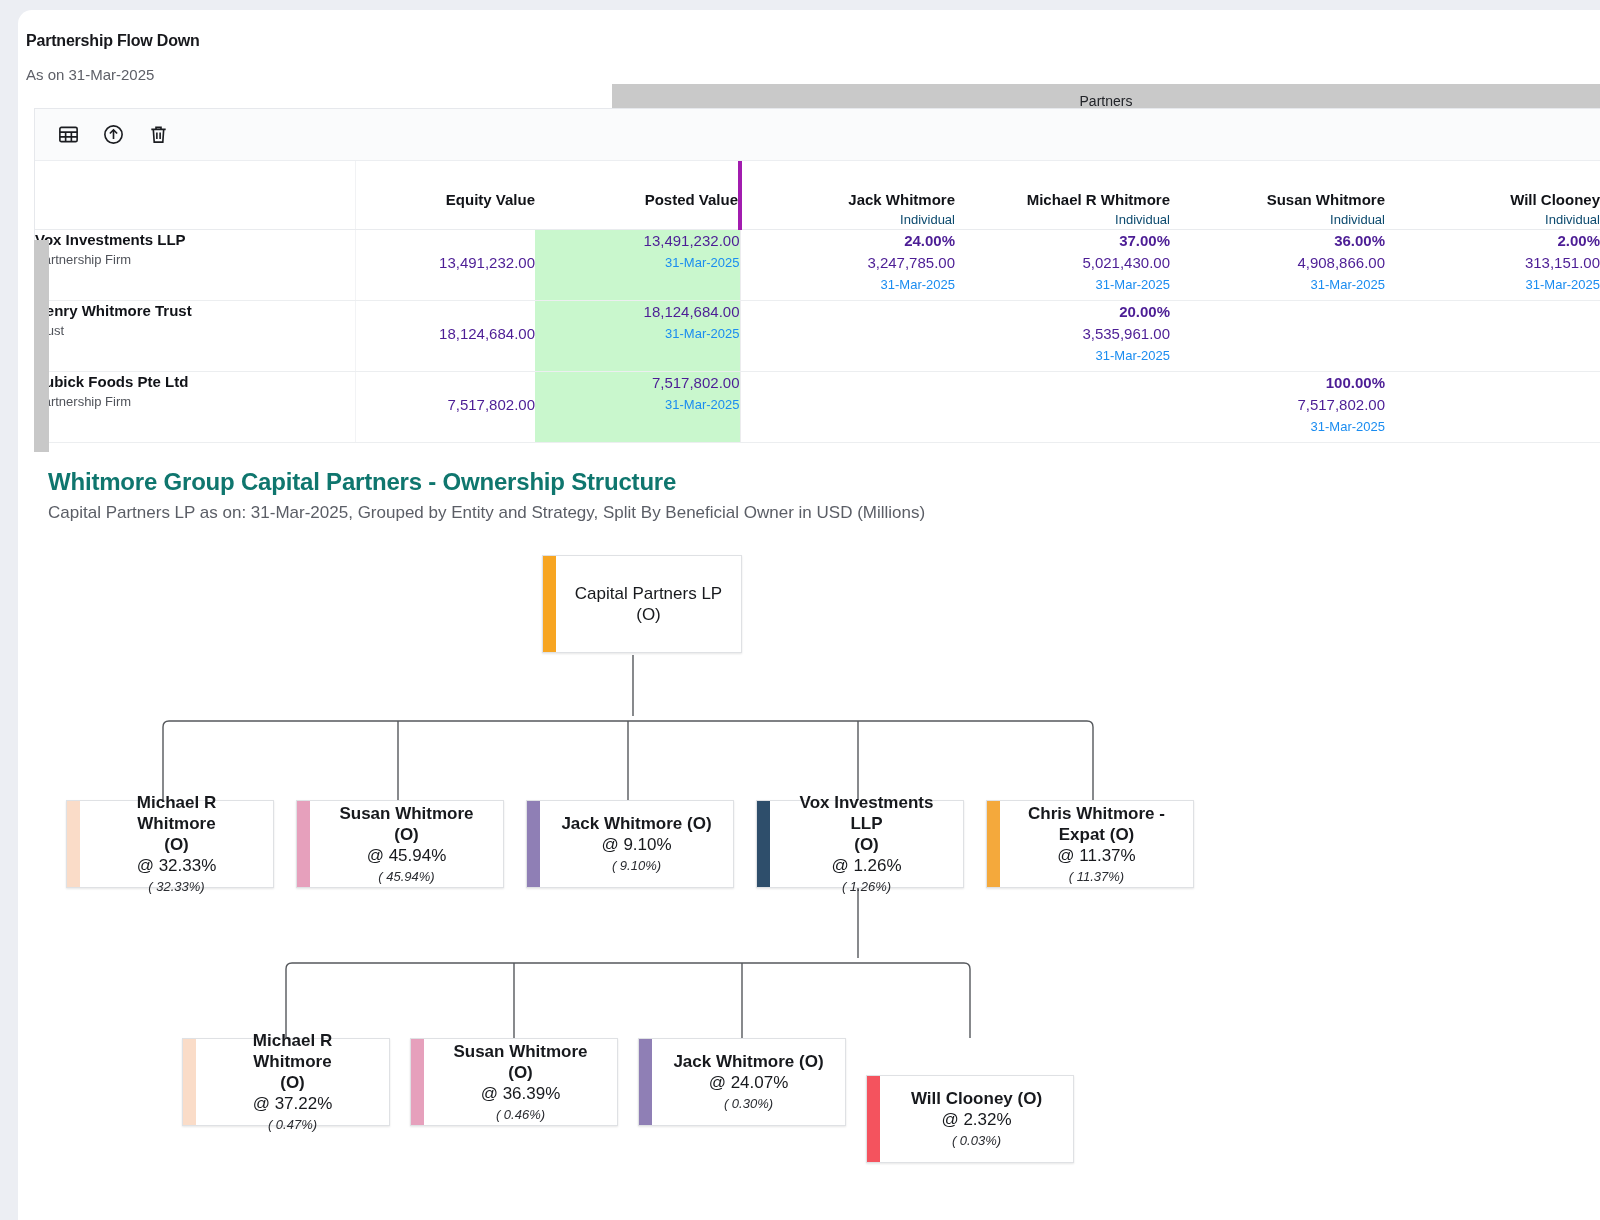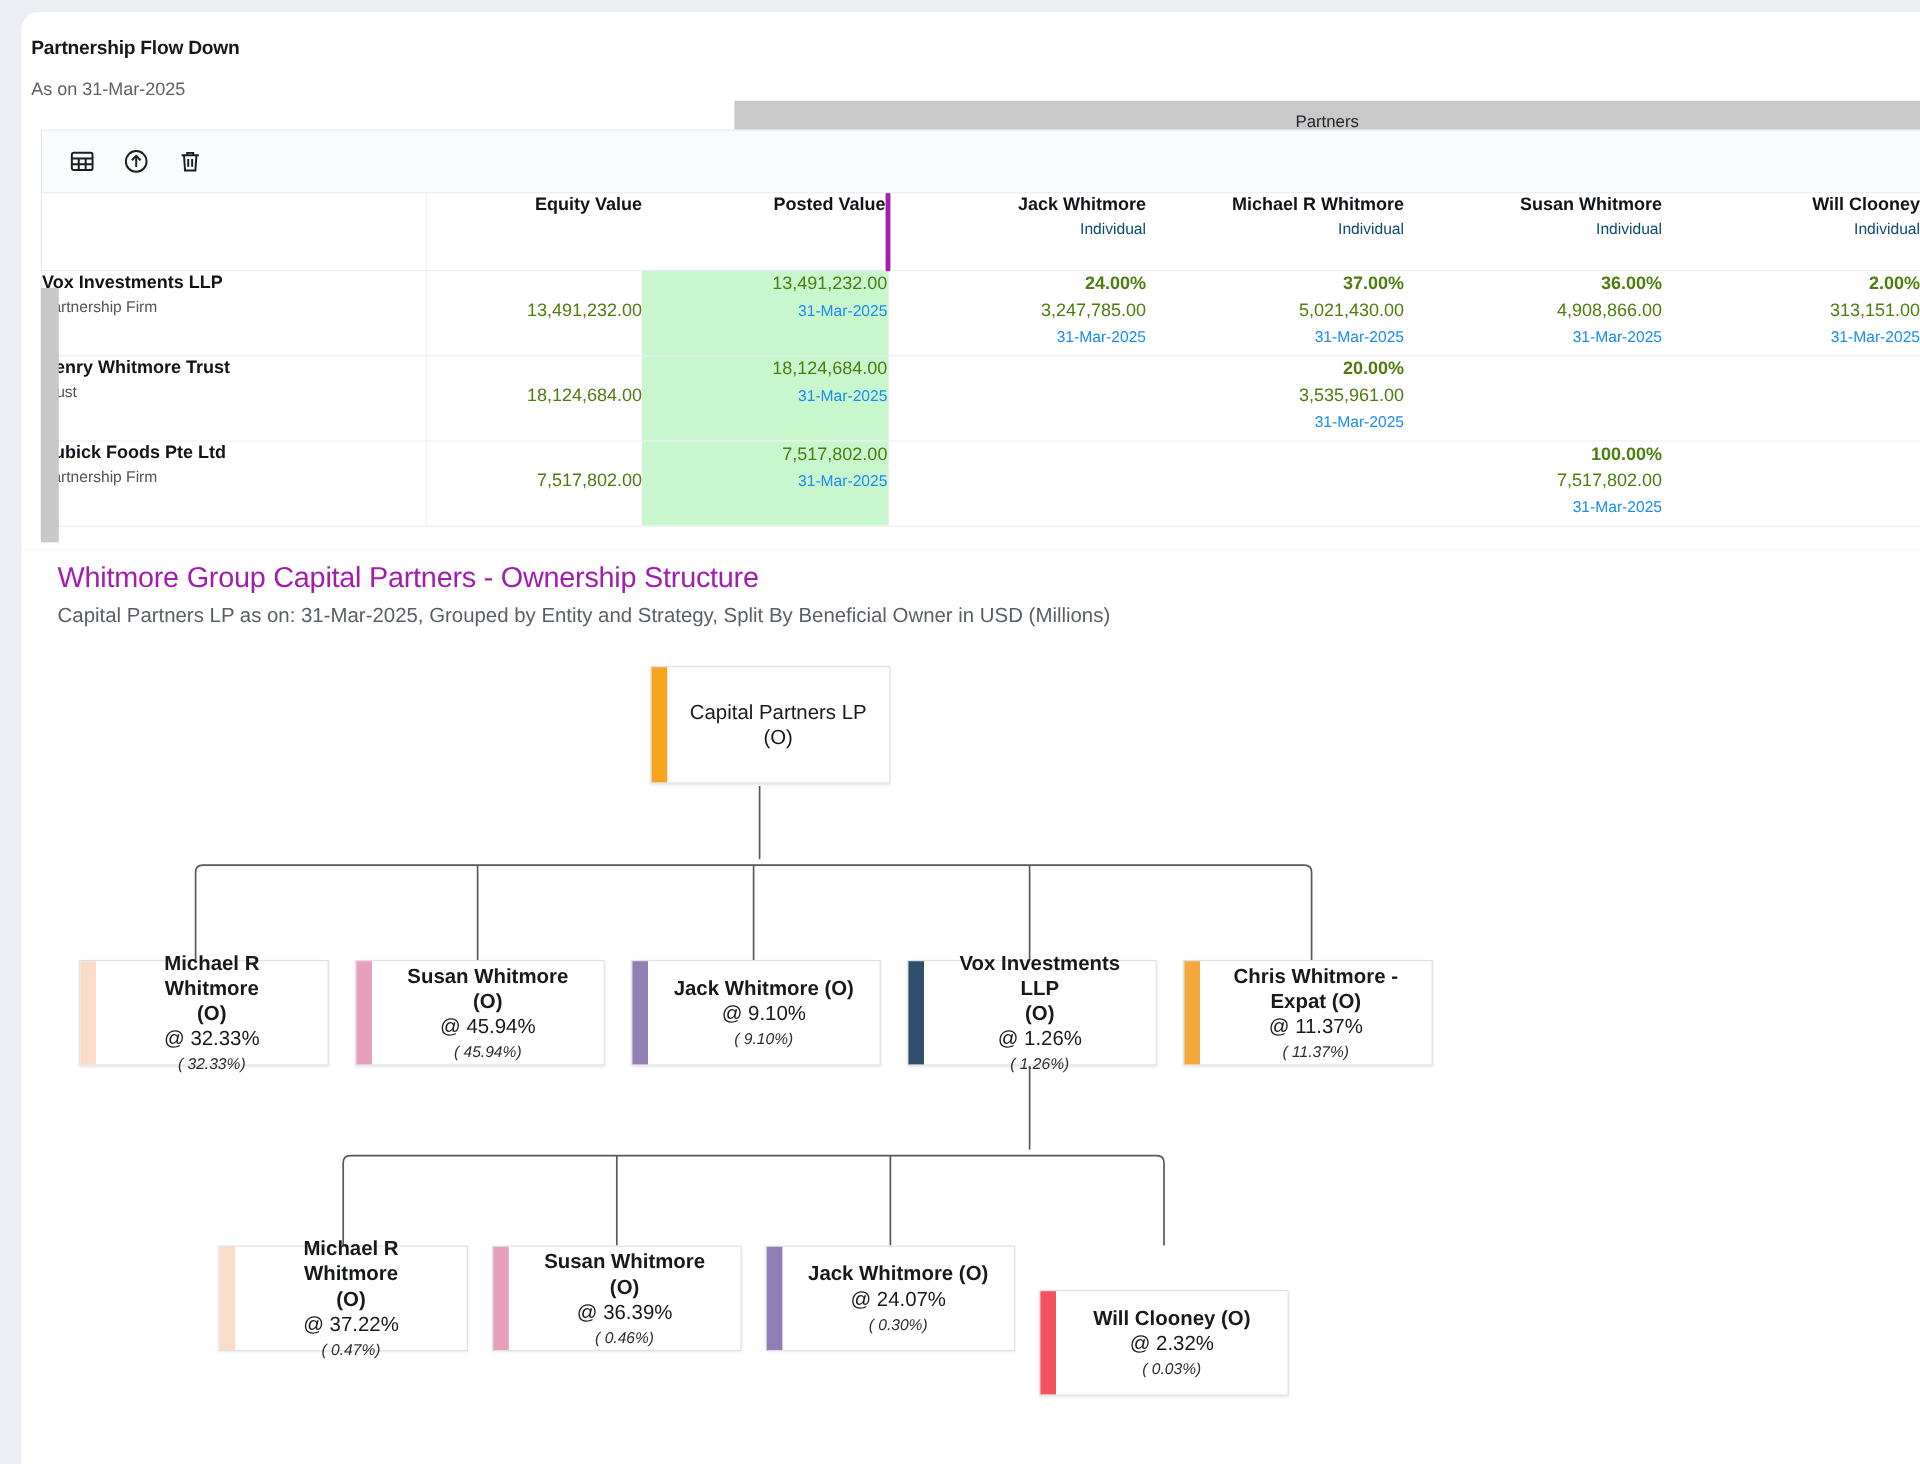--- a/index.html
+++ b/index.html
@@ -119,20 +119,21 @@
   th.col-post { width: 205px; border-right: 1px solid #8b5cf6; }
   th.col-ptr  { width: 215px; }
   th.col-ptr.first { border-left: 4px solid #a21caf; }
 
   .h-main {
     font-size: 15px;
     font-weight: bold;
     color: #111318;
     display: block;
     line-height: 20px;
+    margin-top: 29px;
   }
   .h-sub {
     font-size: 13px;
     color: #0c4a6e;
     display: block;
     line-height: 19px;
     font-weight: normal;
   }
 
   tbody tr.data-row { height: 71px; }
@@ -151,21 +152,21 @@
     color: #111318;
     line-height: 20px;
   }
   .ent-type {
     font-size: 13px;
     color: #50535a;
     line-height: 19px;
   }
   .num {
     font-size: 15px;
-    color: #4d7c0f;
+    color: #4c1d95;
     line-height: 22px;
   }
   .num.pct {
     font-weight: bold;
   }
   .date {
     font-size: 13px;
     color: #1a8cf0;
     line-height: 21px;
   }
@@ -189,22 +190,22 @@
     top: 458px;
     width: 1582px;
     height: 762px;
     background: #ffffff;
   }
   .chart-title {
     position: absolute;
     left: 30px;
     top: 10px;
     font-size: 24px;
-    font-weight: normal;
-    color: #a21caf;
+    font-weight: bold;
+    color: #0f766e;
     letter-spacing: -0.2px;
   }
   .chart-sub {
     position: absolute;
     left: 30px;
     top: 45px;
     font-size: 17px;
     color: #5b5e66;
   }
 

